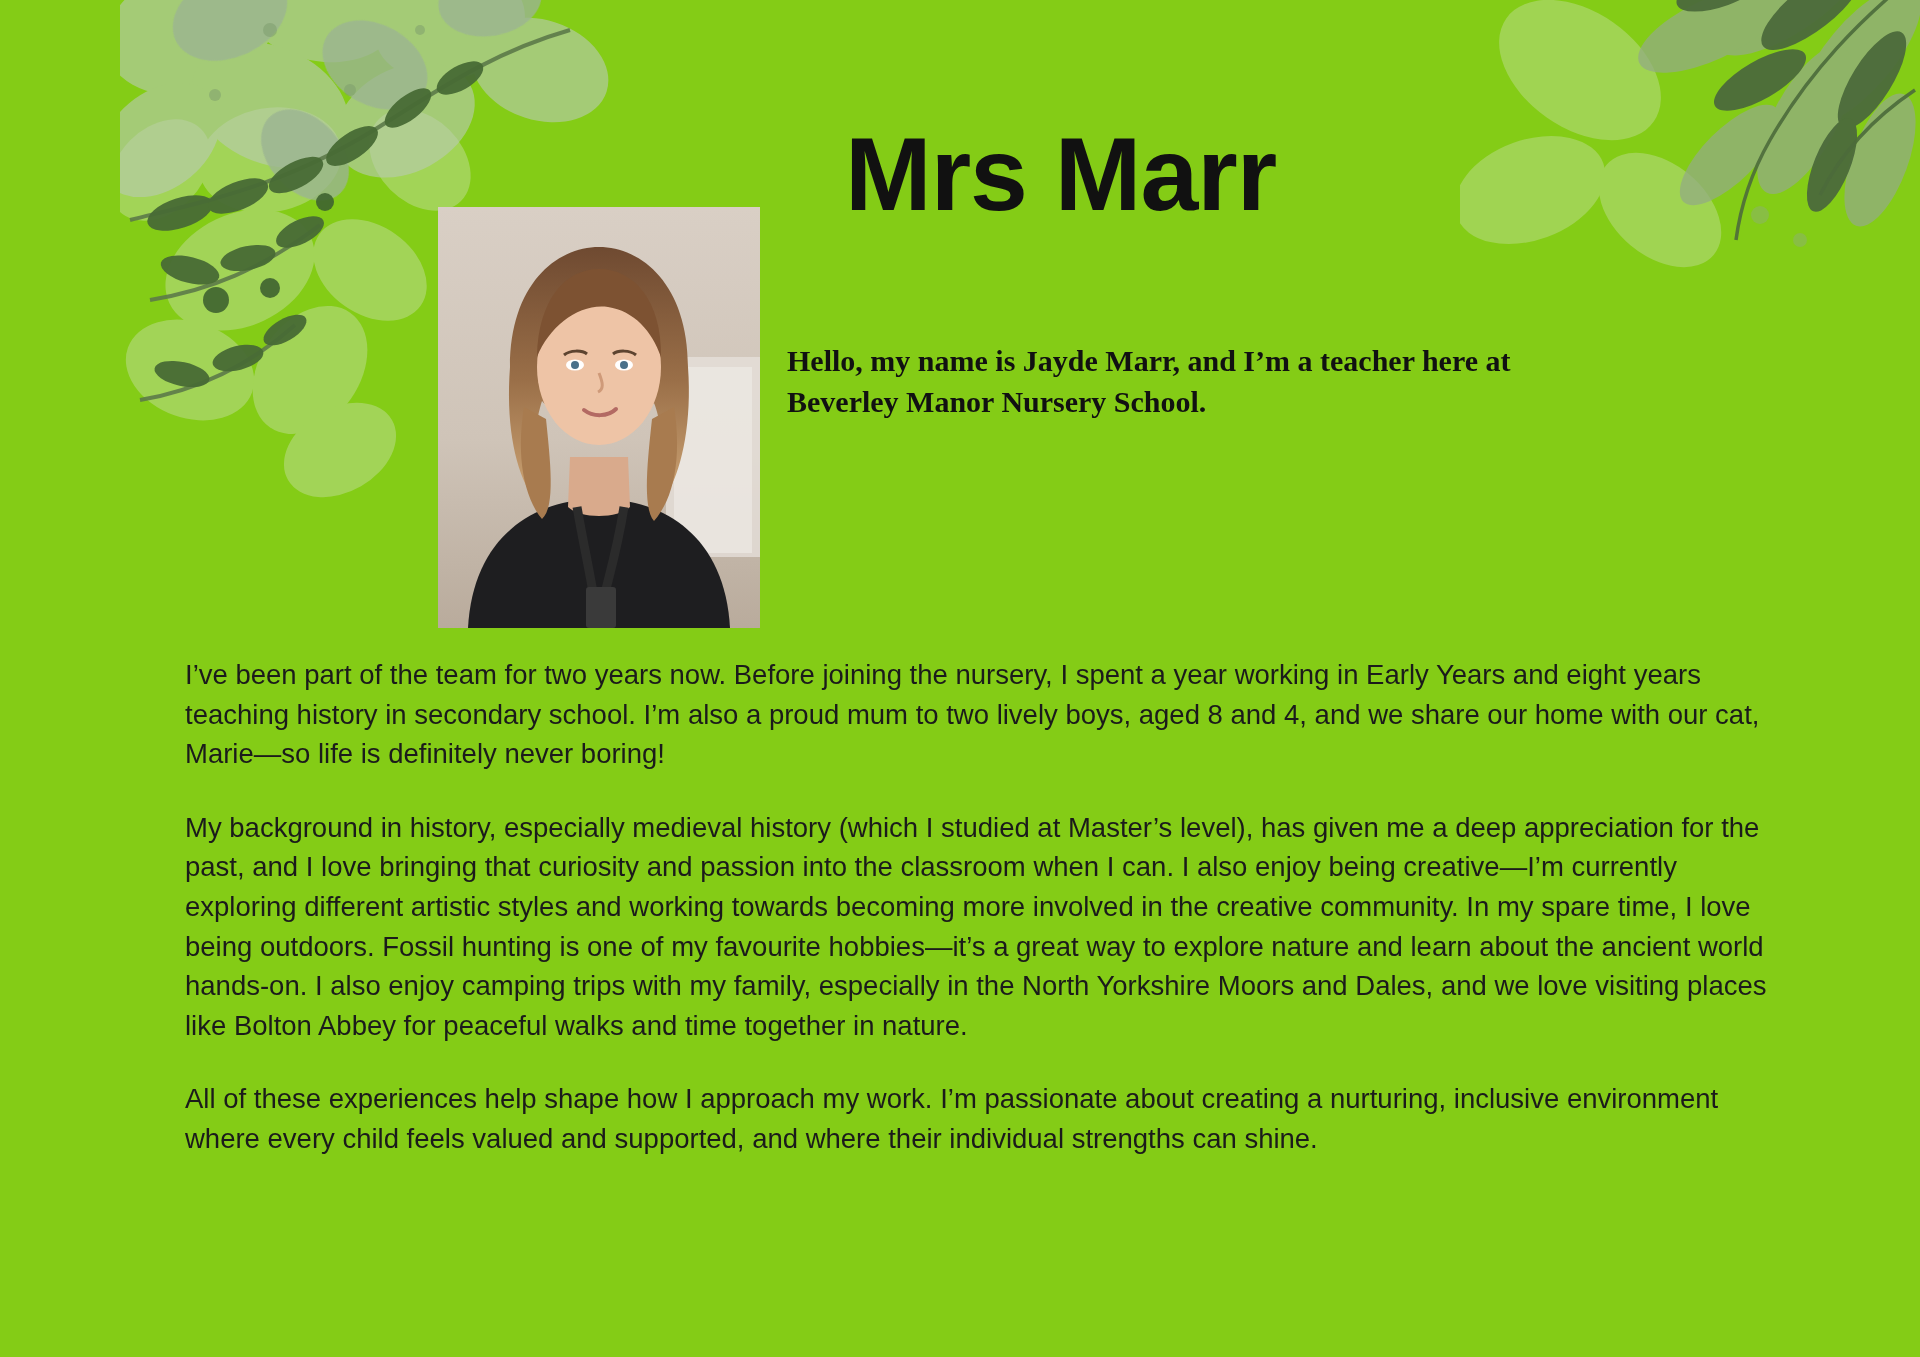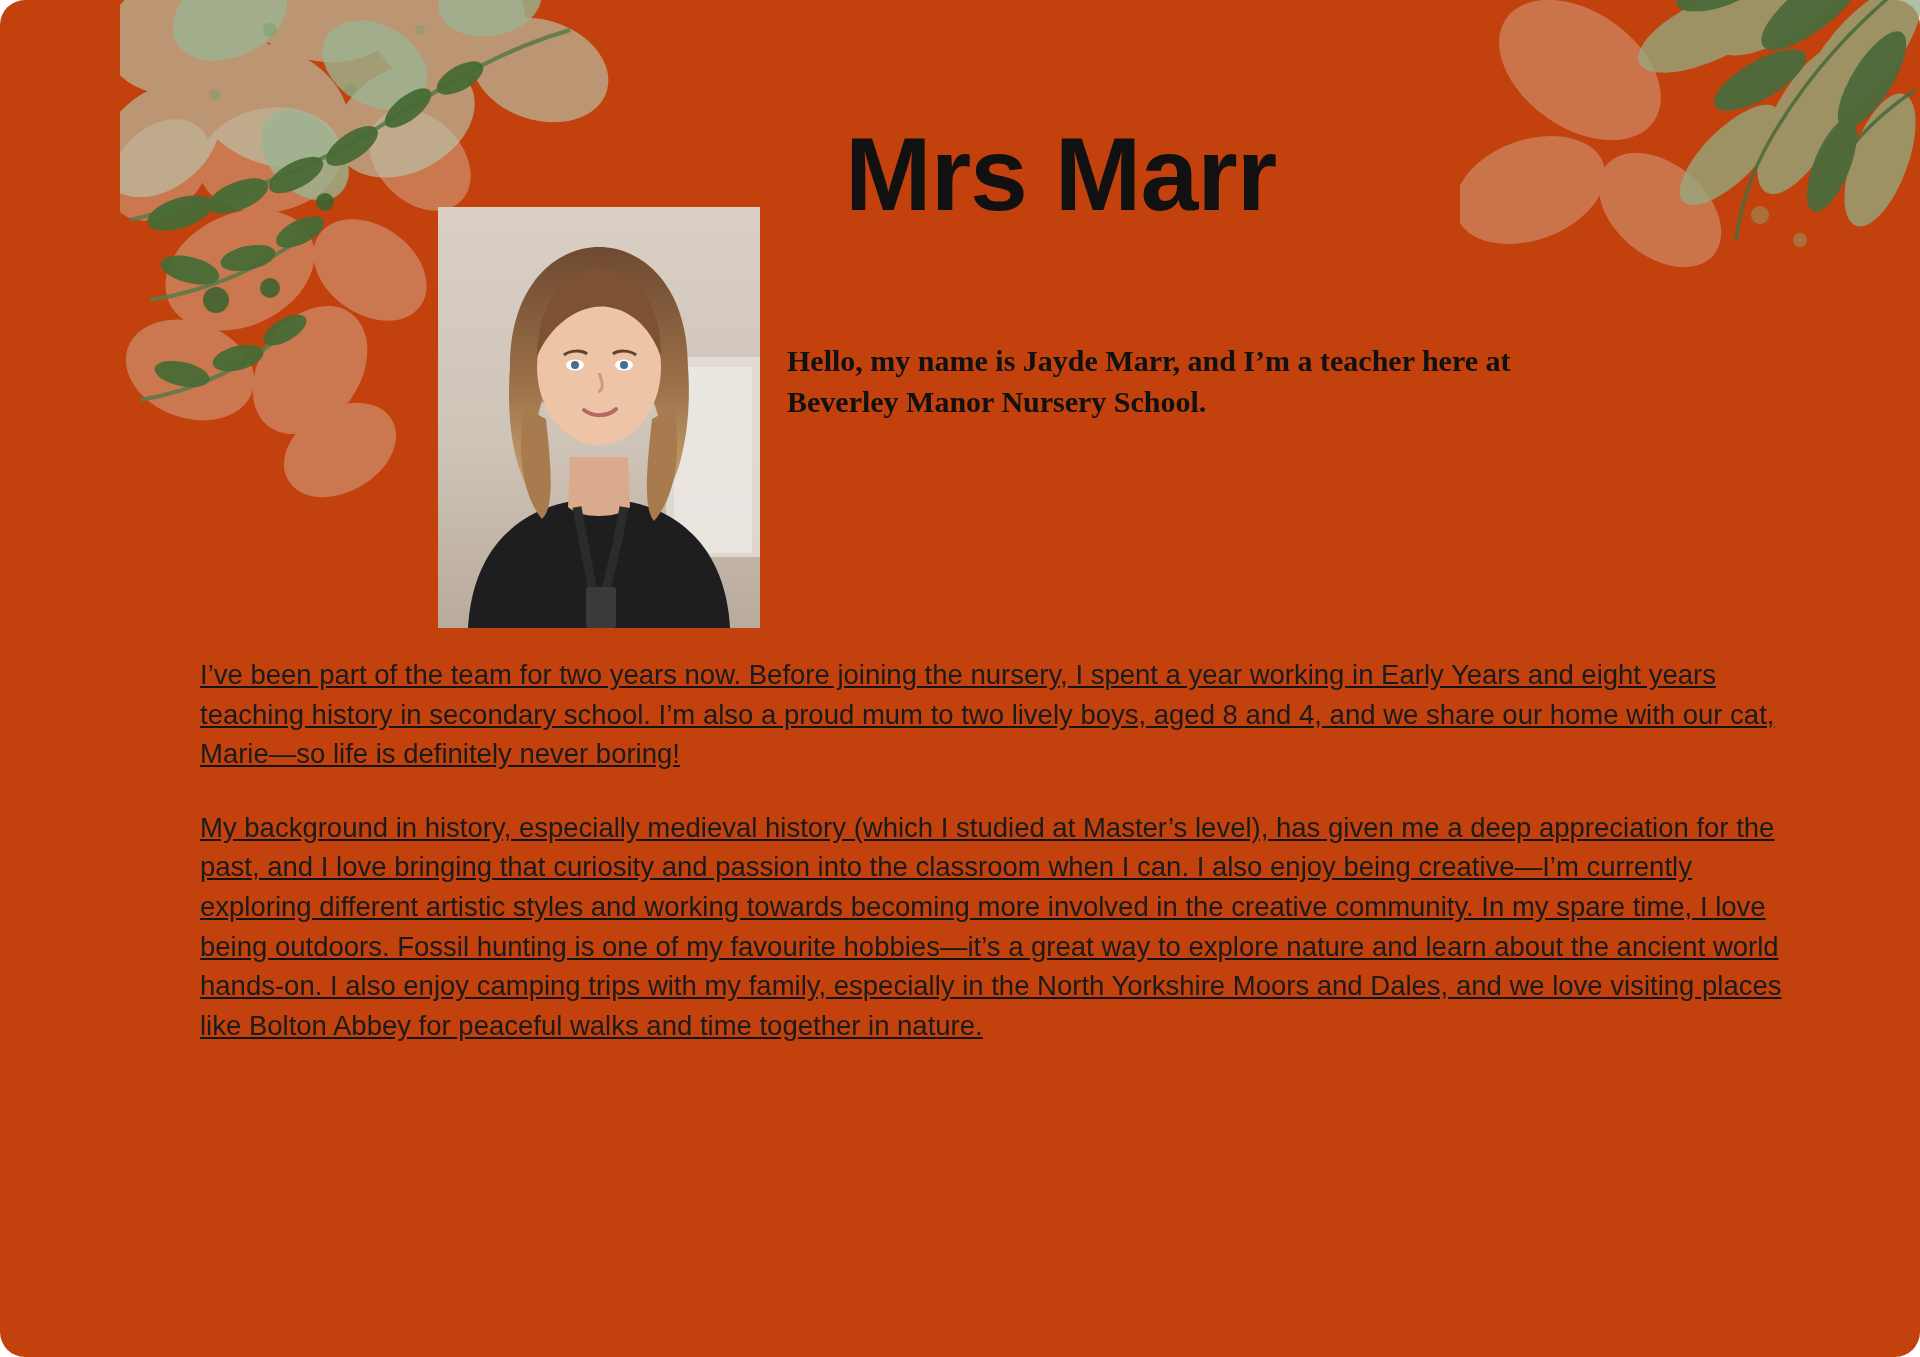--- a/index.html
+++ b/index.html
@@ -12,22 +12,21 @@
     height: 1357px;
     position: relative;
     overflow: hidden;
     font-family: "Liberation Sans", sans-serif;
     color: #141414;
   }
 
   .page {
     position: absolute;
     inset: 0;
-    background: #c2410c;
-    border-radius: 25px;
+    background: #84cc16;
   }
 
   
   .botanical {
     position: absolute;
     pointer-events: none;
   }
   .botanical-left {
     left: 120px;
     top: -30px;
@@ -74,24 +73,23 @@
     width: 322px;
     height: 421px;
     overflow: hidden;
     background: #c9bfb5;
   }
   .portrait-art { display: block; width: 100%; height: 100%; }
 
   
   .body-copy {
     position: absolute;
-    left: 200px;
+    left: 185px;
     top: 655px;
     width: 1595px;
-    text-decoration: underline;
   }
   .body-copy p {
     margin: 0 0 34px 0;
     font-size: 27.5px;
     line-height: 1.44;
     color: #1b1b1b;
     font-weight: normal;
   }
   .body-copy p:last-child { margin-bottom: 0; }
 </style>
@@ -244,15 +242,16 @@
       <path d="M186,300 C180,338 172,366 167,386" stroke="#2b2b2b" stroke-width="9" fill="none"></path>
       <rect x="148" y="380" width="30" height="41" rx="3" fill="#3a3a3a"></rect>
     </svg>
   </div>
 
   <p class="intro">Hello, my name is Jayde Marr, and I’m a teacher here at Beverley Manor Nursery School.</p>
 
   <div class="body-copy">
     <p>I’ve been part of the team for two years now. Before joining the nursery, I spent a year working in Early Years and eight years teaching history in secondary school. I’m also a proud mum to two lively boys, aged 8 and 4, and we share our home with our cat, Marie—so life is definitely never boring!</p>
     <p>My background in history, especially medieval history (which I studied at Master’s level), has given me a deep appreciation for the past, and I love bringing that curiosity and passion into the classroom when I can. I also enjoy being creative—I’m currently exploring different artistic styles and working towards becoming more involved in the creative community. In my spare time, I love being outdoors. Fossil hunting is one of my favourite hobbies—it’s a great way to explore nature and learn about the ancient world hands-on. I also enjoy camping trips with my family, especially in the North Yorkshire Moors and Dales, and we love visiting places like Bolton Abbey for peaceful walks and time together in nature.</p>
+    <p>All of these experiences help shape how I approach my work. I’m passionate about creating a nurturing, inclusive environment where every child feels valued and supported, and where their individual strengths can shine.</p>
   </div>
 
 </div>
 
 </body></html>

